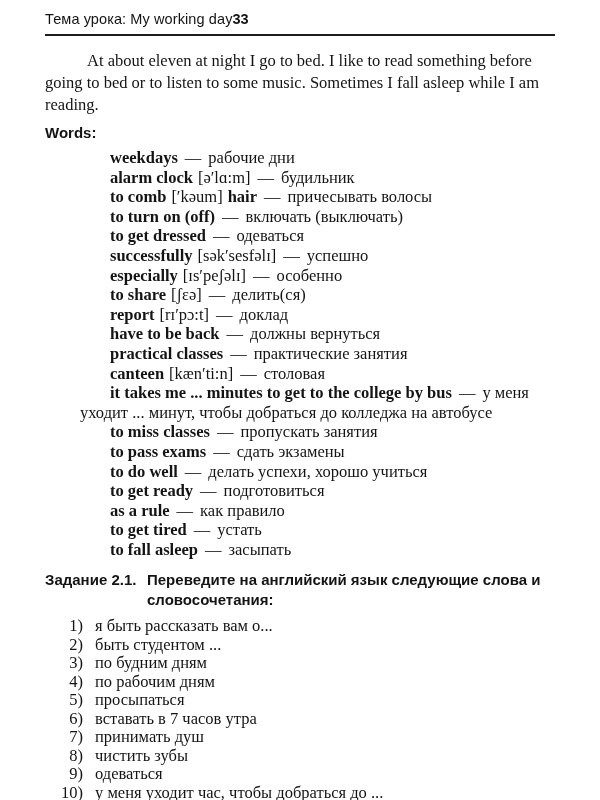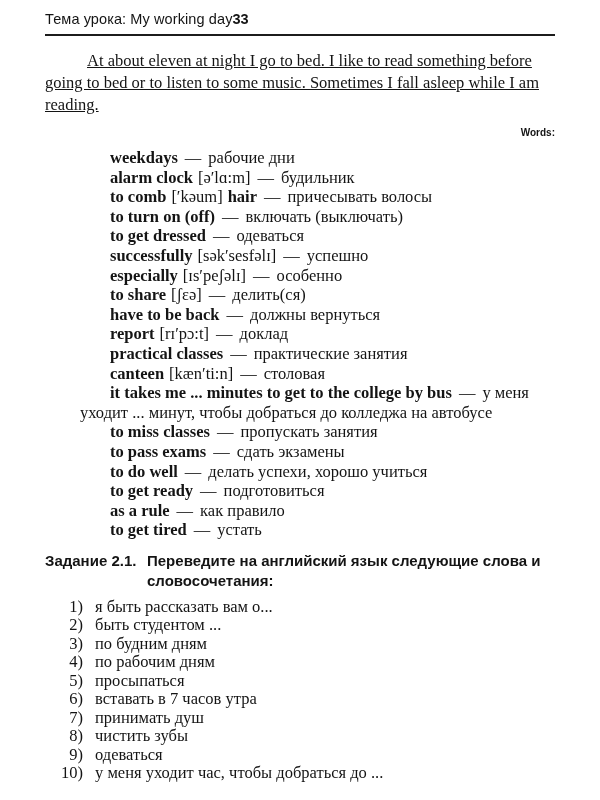--- a/index.html
+++ b/index.html
@@ -25,30 +25,28 @@
     line-height: 19px;
   }
   .page-header .topic { font-weight: 500; letter-spacing: 0.1px; }
   .page-header .pagenum { font-weight: 700; }
   
   .intro {
     margin: 14px 0 0 0;
     font-size: 16.5px;
     line-height: 22px;
     text-indent: 42px;
-    text-decoration: underline;
   }
   
   .words-heading {
     margin-top: 7px;
     font-family: "Liberation Sans", sans-serif;
     font-weight: 700;
-    font-size: 10px;
+    font-size: 15px;
     line-height: 20px;
-    text-align: right;
   }
   
   .vocab {
     margin-top: 5px;
     font-size: 16.5px;
     line-height: 19.6px;
   }
   .v-entry { text-indent: 30px; margin-left: 35px; }
   .v-entry > span { text-indent: 0; }
   .v-term, .v-term2 { font-weight: 700; }
@@ -99,42 +97,43 @@
     <div class="v-entry"><span class="v-term">to turn on (off)</span><span class="v-dash">—</span><span class="v-translation">включать (выключать)</span></div>
 
     <div class="v-entry"><span class="v-term">to get dressed</span><span class="v-dash">—</span><span class="v-translation">одеваться</span></div>
 
     <div class="v-entry"><span class="v-term">successfully</span><span class="v-tr">[sək′sesfəlɪ]</span><span class="v-dash">—</span><span class="v-translation">успешно</span></div>
 
     <div class="v-entry"><span class="v-term">especially</span><span class="v-tr">[ɪs′peʃəlɪ]</span><span class="v-dash">—</span><span class="v-translation">особенно</span></div>
 
     <div class="v-entry"><span class="v-term">to share</span><span class="v-tr">[ʃɛə]</span><span class="v-dash">—</span><span class="v-translation">делить(ся)</span></div>
 
+    <div class="v-entry"><span class="v-term">report</span><span class="v-tr">[rɪ′pɔ:t]</span><span class="v-dash">—</span><span class="v-translation">доклад</span></div>
+
     <div class="v-entry"><span class="v-term">have to be back</span><span class="v-dash">—</span><span class="v-translation">должны вернуться</span></div>
-
-    <div class="v-entry"><span class="v-term">report</span><span class="v-tr">[rɪ′pɔ:t]</span><span class="v-dash">—</span><span class="v-translation">доклад</span></div>
 
     <div class="v-entry"><span class="v-term">practical classes</span><span class="v-dash">—</span><span class="v-translation">практические занятия</span></div>
 
     <div class="v-entry"><span class="v-term">canteen</span><span class="v-tr">[kæn′ti:n]</span><span class="v-dash">—</span><span class="v-translation">столовая</span></div>
 
     <div class="v-entry"><span class="v-term">it takes me ... minutes to get to the college by bus</span><span class="v-dash">—</span><span class="v-translation">у меня ухо­дит ... минут, чтобы добраться до колледжа на автобусе</span></div>
 
     <div class="v-entry"><span class="v-term">to miss classes</span><span class="v-dash">—</span><span class="v-translation">пропускать занятия</span></div>
 
     <div class="v-entry"><span class="v-term">to pass exams</span><span class="v-dash">—</span><span class="v-translation">сдать экзамены</span></div>
 
     <div class="v-entry"><span class="v-term">to do well</span><span class="v-dash">—</span><span class="v-translation">делать успехи, хорошо учиться</span></div>
 
     <div class="v-entry"><span class="v-term">to get ready</span><span class="v-dash">—</span><span class="v-translation">подготовиться</span></div>
 
     <div class="v-entry"><span class="v-term">as a rule</span><span class="v-dash">—</span><span class="v-translation">как правило</span></div>
 
     <div class="v-entry"><span class="v-term">to get tired</span><span class="v-dash">—</span><span class="v-translation">устать</span></div>
 
+    <div class="v-entry"><span class="v-term">to fall asleep</span><span class="v-dash">—</span><span class="v-translation">засыпать</span></div>
   </div>
 
 <div class="task">
   <span class="task-label">Задание 2.1.</span>
   <span class="task-instruction">Переведите на английский язык следующие слова и сло­восочетания:</span>
 </div>
 
 <div class="ex-list">
 
     <div class="ex-item">

